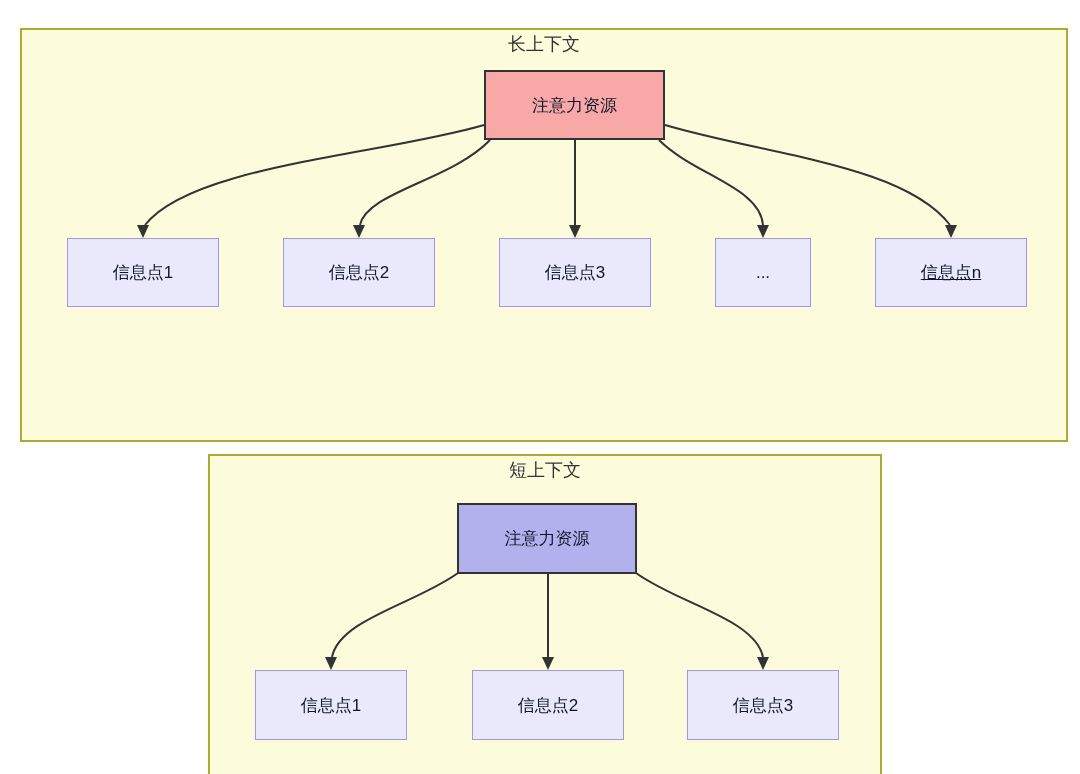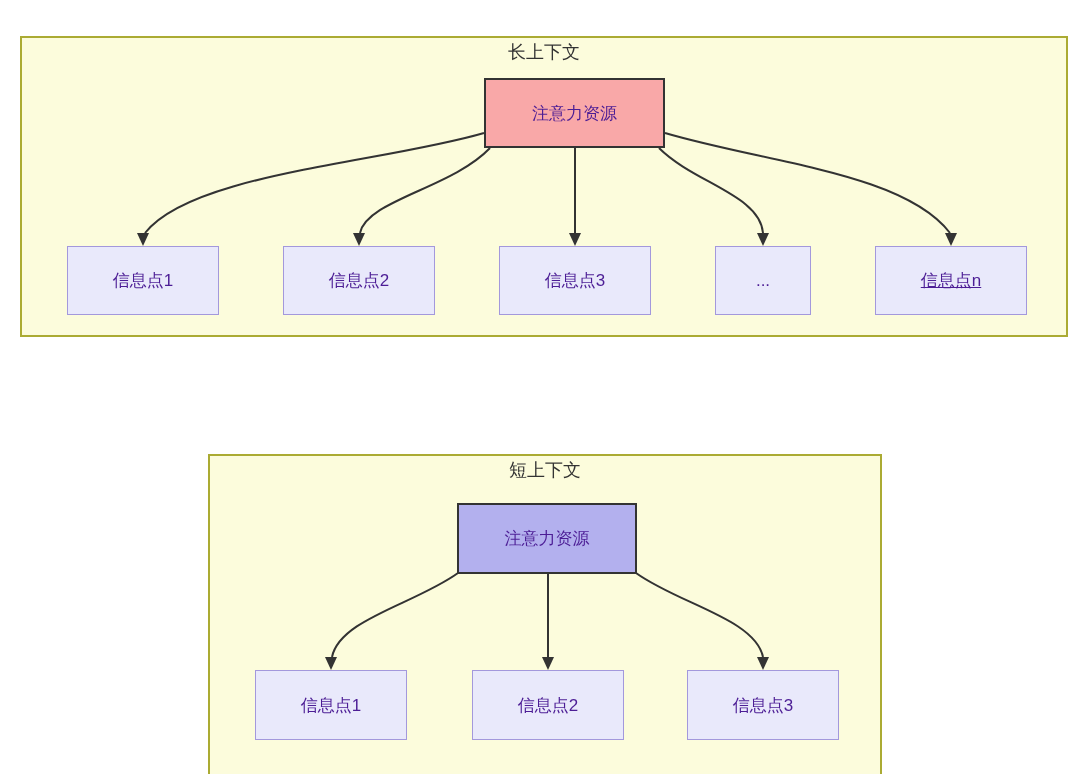--- a/index.html
+++ b/index.html
@@ -10,37 +10,37 @@
     position: relative;
     overflow: hidden;
     color: #333333;
   }
   .panel {
     position: absolute;
     background: #fcfcdc;
     border: 2px solid #abab33;
     box-sizing: border-box;
   }
-  .panel-long  { left: 20px;  top: 36px;  width: 1048px; height: 301px; }
+  .panel-long  { left: 20px;  top: 28px;  width: 1048px; height: 414px; }
   .panel-short { left: 208px; top: 454px; width: 674px;  height: 333px; }
   .panel-title {
     position: absolute;
     top: 2px; left: 0; right: 0;
     text-align: center;
     font-size: 18px;
     color: #333333;
   }
   .node {
     position: absolute;
     display: flex;
     align-items: center;
     justify-content: center;
     box-sizing: border-box;
     font-size: 17px;
-    color: #4c1d95;
+    color: #0f172a;
     text-align: center;
   }
   .attention { border: 2px solid #333333; }
   .attention-long  { background: #f9a8a8; }
   .attention-short { background: #b3b0ee; }
   .info {
     background: #e9e9fb;
     border: 1.5px solid #a398dc;
   }
   .arrows {

